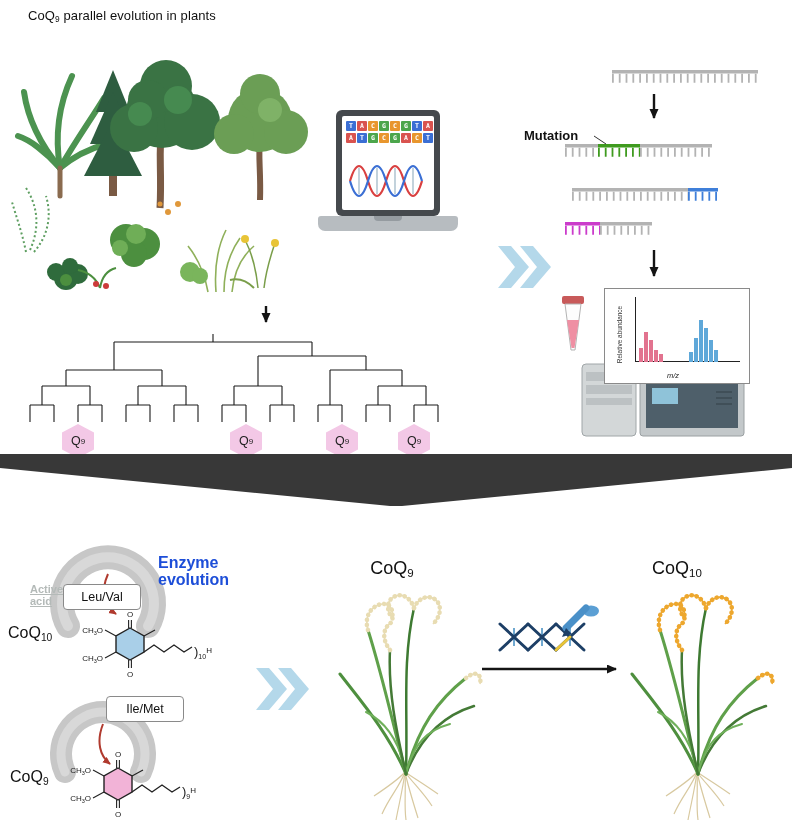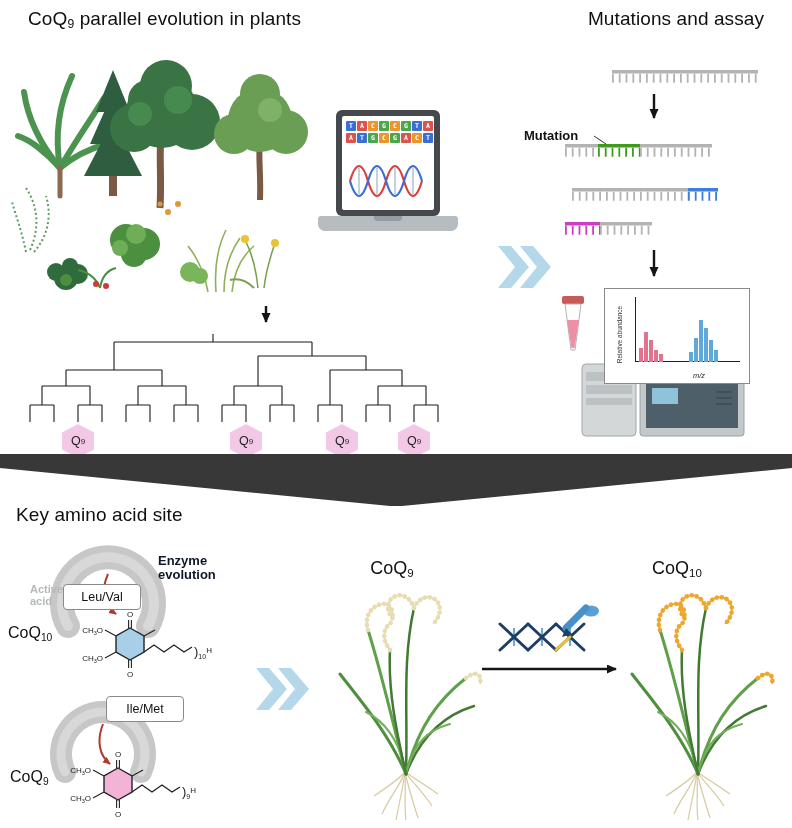--- a/index.html
+++ b/index.html
@@ -1,47 +1,47 @@
 <!DOCTYPE html>
 <html><head>
 <meta charset="utf-8">
 <style>
   html,body{margin:0;padding:0;background:#fff;}
   .canvas{position:relative;width:792px;height:828px;background:#fff;overflow:hidden;
           font-family:"Liberation Sans","DejaVu Sans",sans-serif;color:#111;}
   .abs{position:absolute;}
   svg.abs{display:block;}
   svg text{font-family:"Liberation Sans","DejaVu Sans",sans-serif;}
-  .heading{position:absolute;font-size:19px;color:#101010;letter-spacing:.1px;}
+  .heading{position:absolute;font-size:13px;color:#101010;letter-spacing:.1px;}
   sub{font-size:64%;vertical-align:-0.28em;}
   .plant-label{position:absolute;font-size:18px;text-align:center;}
   .coq-label{position:absolute;font-size:16px;}
   .residue-box{position:absolute;border:1.6px solid #8a8a8a;border-radius:4px;background:#fff;
                display:flex;align-items:center;justify-content:center;font-size:12.5px;}
-  .gray-label{position:absolute;font-weight:bold;color:#0f172a;font-size:13px;line-height:1.08;}
+  .gray-label{position:absolute;font-weight:bold;color:#1d4ed8;font-size:16px;line-height:1.08;}
   .gray-label.light{color:#b4bab8;font-size:11px;}
   .mutation-label{position:absolute;font-size:13px;}
   .q-badge{position:absolute;width:32px;height:34px;display:flex;align-items:center;justify-content:center;
            font-size:12.5px;color:#222;
            clip-path:polygon(50% 0,100% 25%,100% 75%,50% 100%,0 75%,0 25%);}
   
   .laptop{position:absolute;left:318px;top:110px;width:140px;height:126px;}
   .laptop-screen{position:absolute;left:18px;top:0;width:104px;height:106px;background:#45494d;border-radius:6px;}
   .laptop-display{position:absolute;left:6px;top:6px;width:92px;height:94px;background:#fff;border-radius:2px;}
   .seq-row{position:absolute;left:4px;display:flex;gap:1px;}
   .seq-tile{width:10px;height:10px;display:flex;align-items:center;justify-content:center;color:#fff;
             font:bold 6.5px "DejaVu Sans Mono",monospace;border-radius:1px;}
   .laptop-base{position:absolute;left:0;top:106px;width:140px;height:15px;background:#b7bcc0;border-radius:3px 3px 7px 7px;}
   .laptop-notch{position:absolute;left:56px;top:106px;width:28px;height:5px;background:#959ba0;border-radius:0 0 4px 4px;}
   
   .spec-chart{position:absolute;left:604px;top:288px;width:144px;height:94px;background:#fff;border:1.5px solid #8a8a8a;z-index:2;}
   .spec-plot{position:absolute;left:30px;top:8px;width:104px;height:64px;border-left:1.5px solid #222;border-bottom:1.5px solid #222;}
   .spec-ylabel{position:absolute;left:-26px;top:42px;width:80px;text-align:center;transform:rotate(-90deg);
                font-size:6.5px;color:#333;}
-  .spec-xlabel{position:absolute;left:52px;bottom:3px;width:48px;text-align:right;font-size:7.5px;font-style:italic;color:#222;margin-top:42px;}
+  .spec-xlabel{position:absolute;left:62px;bottom:3px;width:48px;text-align:left;font-size:7.5px;font-style:italic;color:#222;margin-top:42px;}
   .bars{position:absolute;bottom:21px;display:flex;align-items:flex-end;gap:1.5px;}
   .spec-bar{width:3.5px;}
   .chem{font-size:8px;fill:#1a1a1a;}
 </style>
 </head>
 <body>
 
 <div class="canvas">
 
   <svg class="abs" style="width:0;height:0;overflow:hidden" aria-hidden="true" xmlns:xlink="http://www.w3.org/1999/xlink">
@@ -88,22 +88,20 @@
             <path d="M136,98 C146,90 152,94 150,104"></path>
           </g>
         </g>
       </g>
     </defs>
   </svg>
 
   <div class="heading" style="left:28px;top:8px;">
     <span>CoQ</span><sub>9</sub><span> parallel evolution in plants</span>
   </div>
-  <div class="heading" style="left:560px;top:8px;width:232px;text-align:center;">Mutations and assay</div>
-  <div class="heading" style="left:16px;top:504px;">Key amino acid site</div>
 
   <svg class="abs" style="left:8px;top:40px;" width="320" height="268" viewBox="0 0 320 268">
     <g fill="none" stroke="#4c9350" stroke-width="6" stroke-linecap="round">
       <path d="M52,128 C32,104 20,80 16,52"></path>
       <path d="M52,128 C46,92 52,62 64,36"></path>
       <path d="M52,128 C68,100 84,78 96,58"></path>
       <path d="M52,128 C38,112 22,100 10,96"></path>
       <path d="M52,128 C66,116 84,108 98,104"></path>
       <path d="M52,128 L52,156" stroke="#8a6b4f" stroke-width="5"></path>
     </g>
@@ -366,21 +364,21 @@
       <text x="95" y="101" text-anchor="end" class="chem"><tspan>CH</tspan><tspan font-size="5.5" dy="1.5">3</tspan><tspan dy="-1.5">O</tspan></text>
       <text x="95" y="129" text-anchor="end" class="chem"><tspan>CH</tspan><tspan font-size="5.5" dy="1.5">3</tspan><tspan dy="-1.5">O</tspan></text>
       <text x="186" y="124" class="chem"><tspan font-size="13">)</tspan><tspan font-size="7" dy="3">10</tspan><tspan font-size="8" dy="-6">H</tspan></text>
     </g>
   </svg>
   <div class="residue-box" style="left:63px;top:548px;width:76px;height:24px;margin-top:36px;">Leu/Val</div>
   <div class="gray-label" style="left:158px;top:554px;">
     <div>Enzyme</div>
     <div>evolution</div>
   </div>
-  <div class="gray-label light" style="left:30px;top:584px;">
+  <div class="gray-label light" style="left:30px;top:584px;text-decoration:underline;">
     <div>Active</div>
     <div>acid</div>
   </div>
   <div class="coq-label" style="left:8px;top:624px;">
     <span>CoQ</span><sub>10</sub>
   </div>
 
   <svg class="abs" style="left:8px;top:686px;" width="250" height="142">
     <path d="M57,86 A42,42 0 1 1 133,86" fill="none" stroke="#c7c7c7" stroke-width="22" stroke-linecap="round"></path>
     <path d="M57,86 A42,42 0 1 1 133,86" fill="none" stroke="#d8d8d8" stroke-width="9" stroke-linecap="round"></path>

